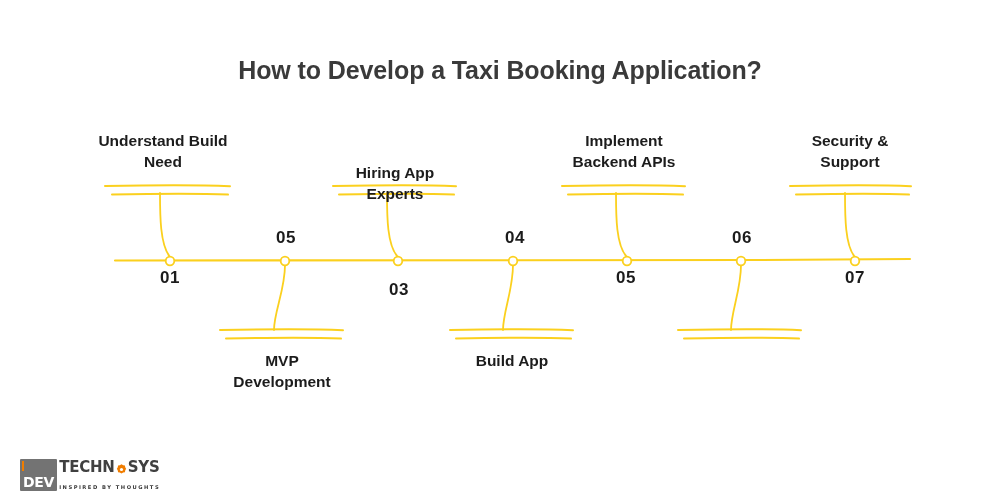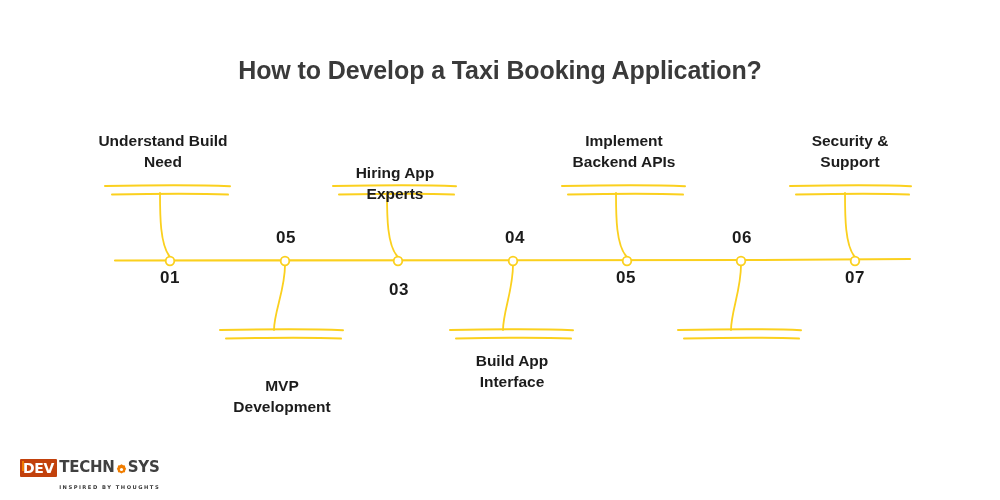--- a/index.html
+++ b/index.html
@@ -73,26 +73,26 @@
   
   .logo {
     position: absolute;
     left: 20px;
     top: 459px;
     height: 28px;
     display: flex;
     align-items: flex-start;
   }
   .logo-dev {
-    background: #c2410c;
+    background: #737373;
     color: #ffffff;
     font-size: 14px;
     font-weight: bold;
     line-height: 16px;
-    padding: 1px 3px 1px 3px;
+    padding: 15px 3px 1px 3px;
     letter-spacing: -0.3px;
     border-radius: 1px;
     position: relative;
     font-family: "DejaVu Sans", sans-serif;
   }
   .logo-dev::after {
     content: "";
     position: absolute;
     left: 2px;
     top: 2px;
@@ -191,28 +191,27 @@
   <div class="step-label" style="left:524px; top:130px;">
     <span>Implement</span>
     <span class="l2">Backend APIs</span>
   </div>
 
   <div class="step-label" style="left:750px; top:130px;">
     <span>Security &amp;</span>
     <span class="l2">Support</span>
   </div>
 
-  <div class="step-label" style="left:182px; top:350px;margin-top:25px;">
+  <div class="step-label" style="left:182px; top:350px;">
     <span>MVP</span>
     <span class="l2">Development</span>
   </div>
 
   <div class="step-label" style="left:412px; top:350px;">
     <span>Build App</span>
-    <span class="l2">Interface</span>
   </div>
 
 
   <div class="step-number" style="left:140px; top:268px;">01</div>
   <div class="step-number" style="left:256px; top:228px;">05</div>
   <div class="step-number" style="left:369px; top:268px;margin-top:12px;">03</div>
   <div class="step-number" style="left:485px; top:228px;">04</div>
   <div class="step-number" style="left:596px; top:268px;">05</div>
   <div class="step-number" style="left:712px; top:228px;">06</div>
   <div class="step-number" style="left:825px; top:268px;">07</div>

